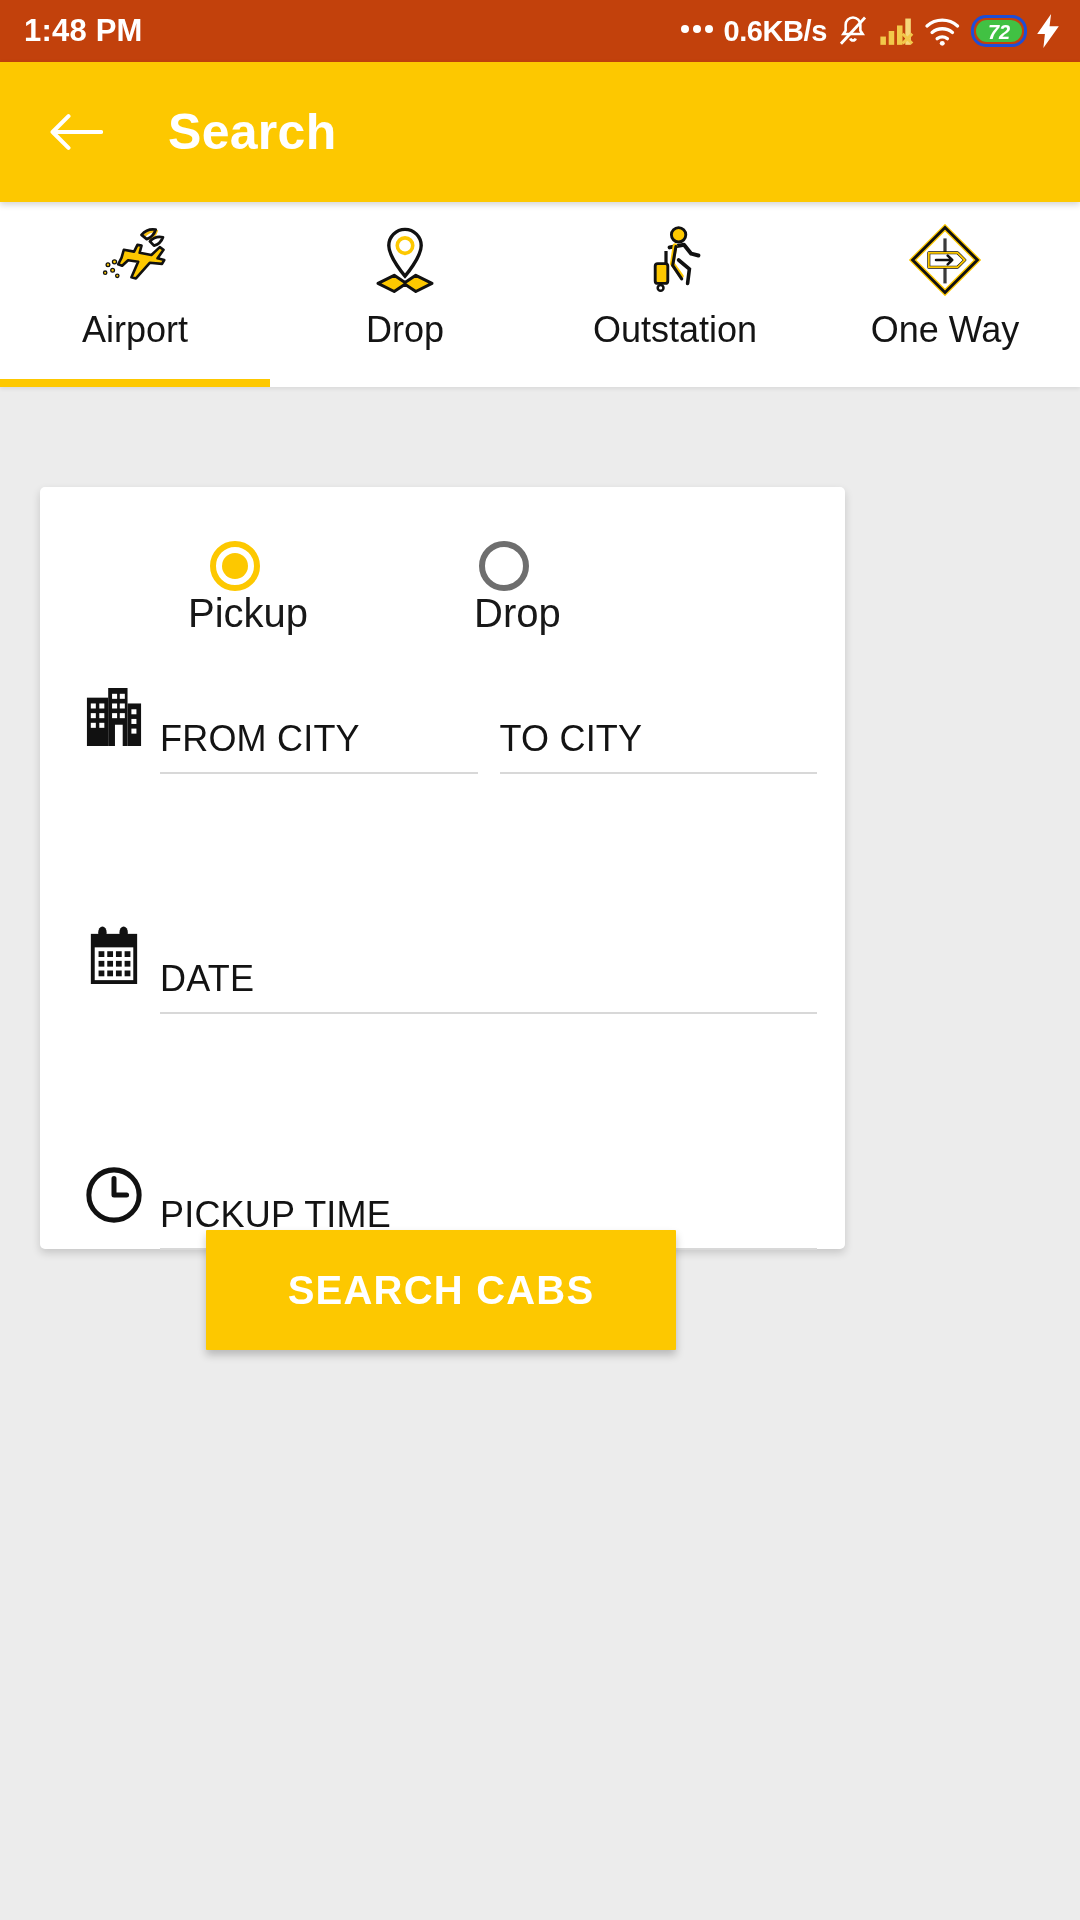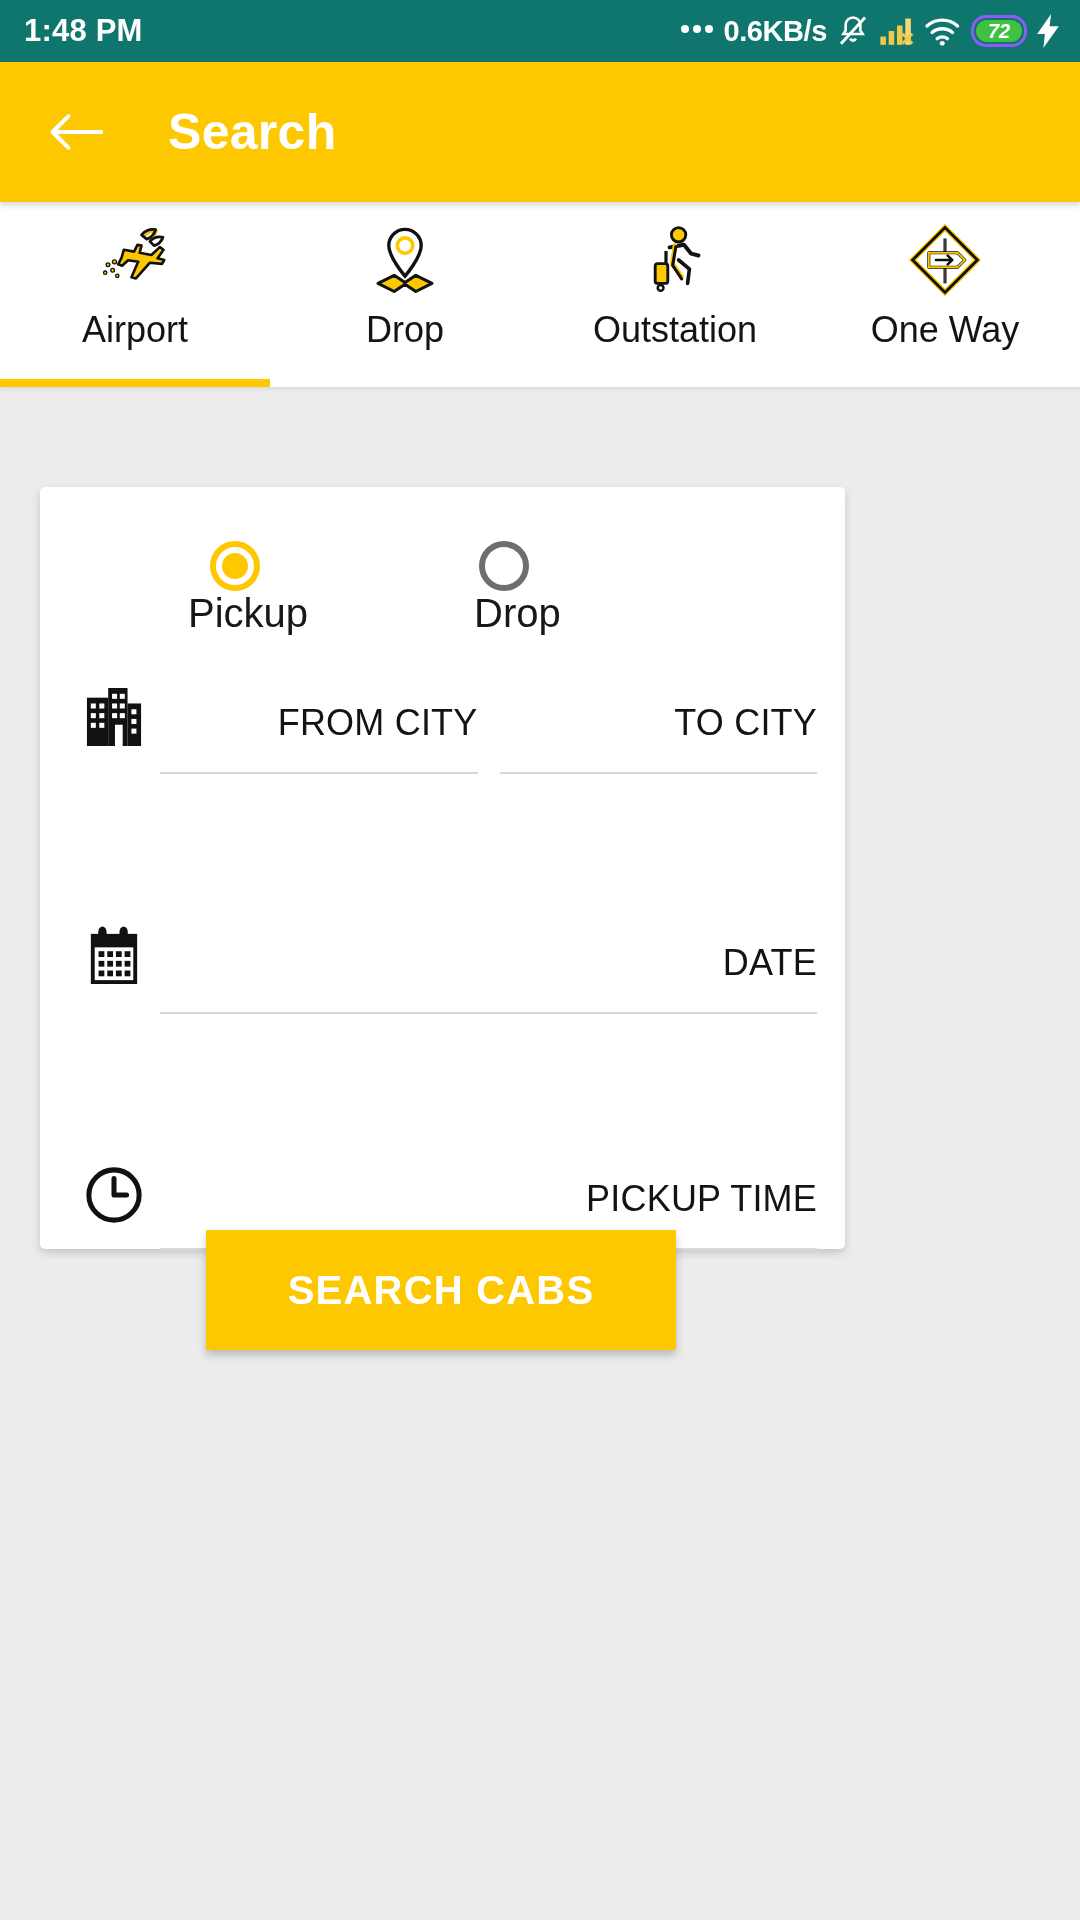--- a/index.html
+++ b/index.html
@@ -17,21 +17,21 @@
     width: 1080px;
     height: 1920px;
     background: #ececec;
     display: flex;
     flex-direction: column;
   }
 
   
   .status-bar {
     height: 62px;
-    background: #0f766e;
+    background: #c2410c;
     display: flex;
     align-items: center;
     justify-content: space-between;
     padding: 0 20px 0 24px;
     flex: none;
   }
   .status-time {
     color: #ffffff;
     font-size: 31px;
     font-weight: bold;
@@ -60,24 +60,24 @@
     font-size: 29px;
     font-weight: bold;
     letter-spacing: -0.4px;
   }
   .sb-icon { display: block; }
 
   
   .battery {
     position: relative;
     width: 56px; height: 32px;
-    border: 3px solid #8b5cf6;
+    border: 3px solid #1d4ed8;
     border-radius: 15px;
     display: flex;
-    align-items: center;
+    align-items: flex-end;
     overflow: hidden;
     padding: 2px;
   }
   .battery .fill {
     position: absolute;
     left: 2px; top: 2px; bottom: 2px;
     width: 46px;
     background: #41c143;
     border-radius: 11px;
   }
@@ -231,23 +231,22 @@
   }
   .field-group {
     display: flex;
     flex: 1 1 auto;
     gap: 22px;
     padding-right: 28px;
   }
   .field {
     flex: 1 1 0;
     border-bottom: 2px solid #d8d8d8;
-    padding-bottom: 28px;
+    padding-bottom: 12px;
     cursor: text;
-    text-align: right;
   }
   .field .ph {
     font-size: 36px;
     color: #131313;
     letter-spacing: 0.2px;
     display: block;
     white-space: nowrap;
   }
 
   .row-from   { margin-top: 50px; }

